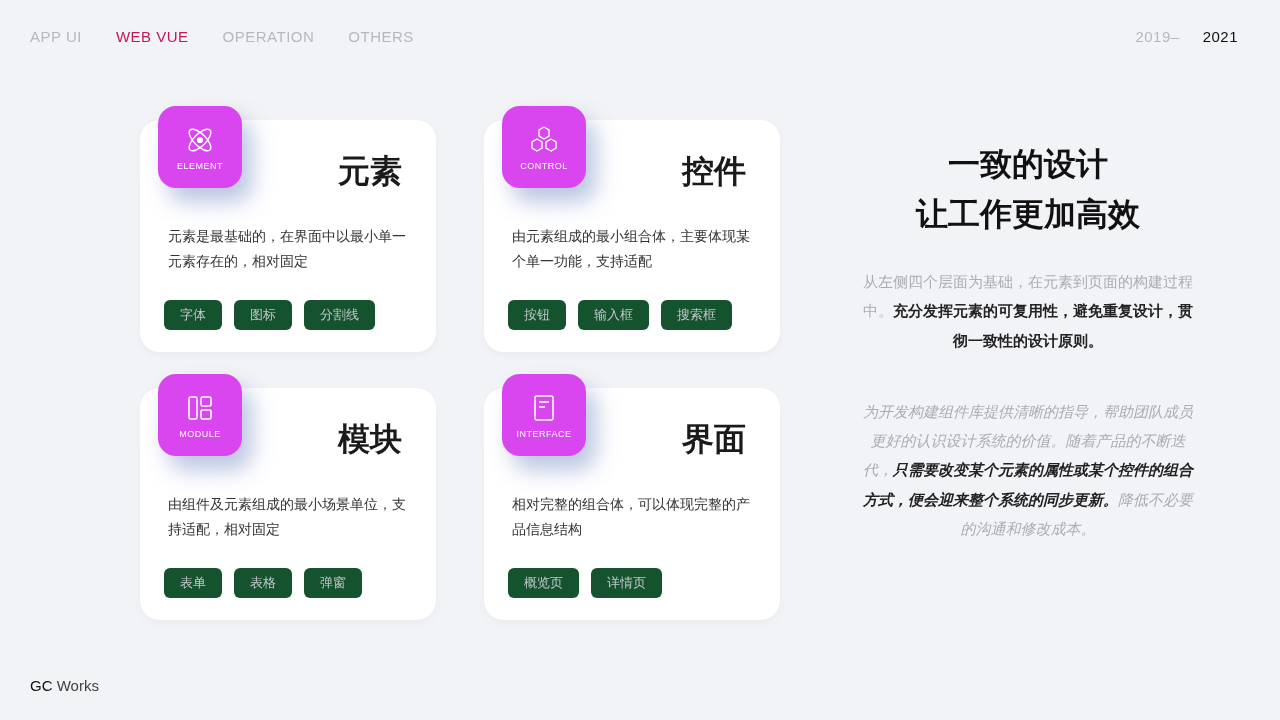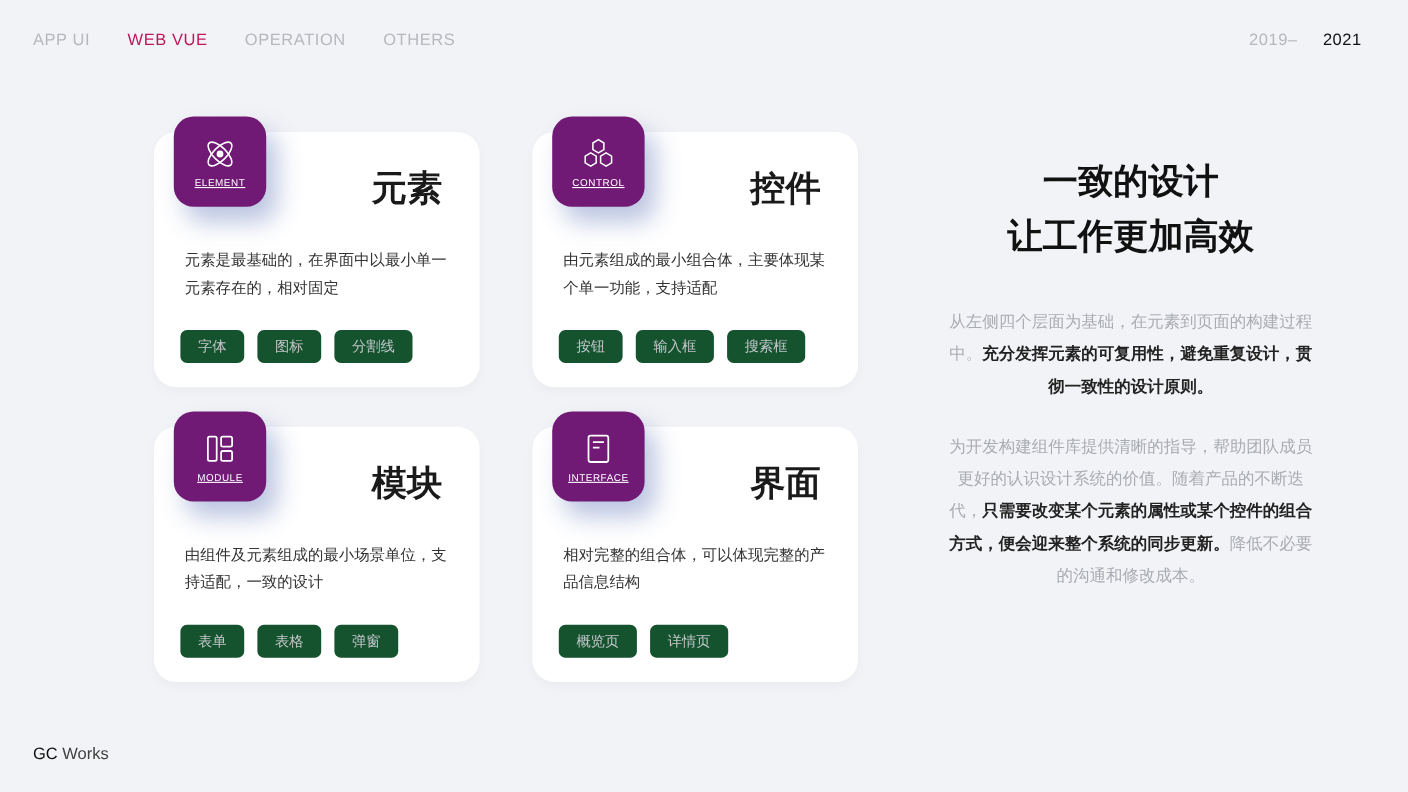--- a/index.html
+++ b/index.html
@@ -44,26 +44,25 @@
     background: #fff;
     border-radius: 20px;
     box-shadow: 0 4px 10px rgba(0,0,0,0.03);
     padding: 32px 28px 22px 28px;
     position: relative;
   }
   .badge {
     position: absolute;
     top: -14px; left: 18px;
     width: 84px; height: 82px;
-    background: #701a75;
+    background: #d946ef;
     border-radius: 18px;
     box-shadow: 10px 14px 22px rgba(60,90,170,0.35);
     display: flex; flex-direction: column; align-items: center; justify-content: center;
     color: #fff;
-    text-decoration: underline;
   }
   .badge svg { width: 34px; height: 34px; display: block; }
   .badge .bl { font-size: 9px; letter-spacing: 0.5px; margin-top: 4px; font-weight: 500; }
   .card-title {
     position: absolute; top: 30px; right: 34px;
     font-size: 32px; font-weight: 600; color: #1a1a1a;
   }
   .card-desc {
     margin-top: 72px;
     font-size: 14px; line-height: 1.75; color: #333;
@@ -89,22 +88,22 @@
   }
   .intro h1 {
     font-size: 32px; font-weight: 700; color: #111;
     line-height: 1.55;
   }
   .intro p {
     font-size: 15px; line-height: 1.95;
     color: #A9ACB2;
   }
   .intro p b { color: #222; font-weight: 600; }
-  .intro .p1 { margin-top: 39px; }
-  .intro .p2 { margin-top: 26px; }
+  .intro .p1 { margin-top: 28px; }
+  .intro .p2 { margin-top: 42px; font-style: italic; }
 </style>
 </head>
 <body>
 
 <div class="topnav">
   <span>APP UI</span>
   <span class="active">WEB VUE</span>
   <span>OPERATION</span>
   <span>OTHERS</span>
 </div>
@@ -161,21 +160,21 @@
         <span>
           <svg viewBox="0 0 34 34" fill="none" stroke="#fff" stroke-width="1.6">
             <rect x="6" y="6" width="8" height="22" rx="1.5"></rect>
             <rect x="18" y="6" width="10" height="9" rx="1.5"></rect>
             <rect x="18" y="19" width="10" height="9" rx="1.5"></rect>
           </svg>
         </span>
         <span class="bl">MODULE</span>
       </div>
       <div class="card-title">模块</div>
-      <div class="card-desc">由组件及元素组成的最小场景单位，支持适配，一致的设计</div>
+      <div class="card-desc">由组件及元素组成的最小场景单位，支持适配，相对固定</div>
       <div class="tags">
         <span class="tag">表单</span>
         <span class="tag">表格</span>
         <span class="tag">弹窗</span>
       </div>
     </div>
 
     <div class="card">
       <div class="badge">
         <span>

